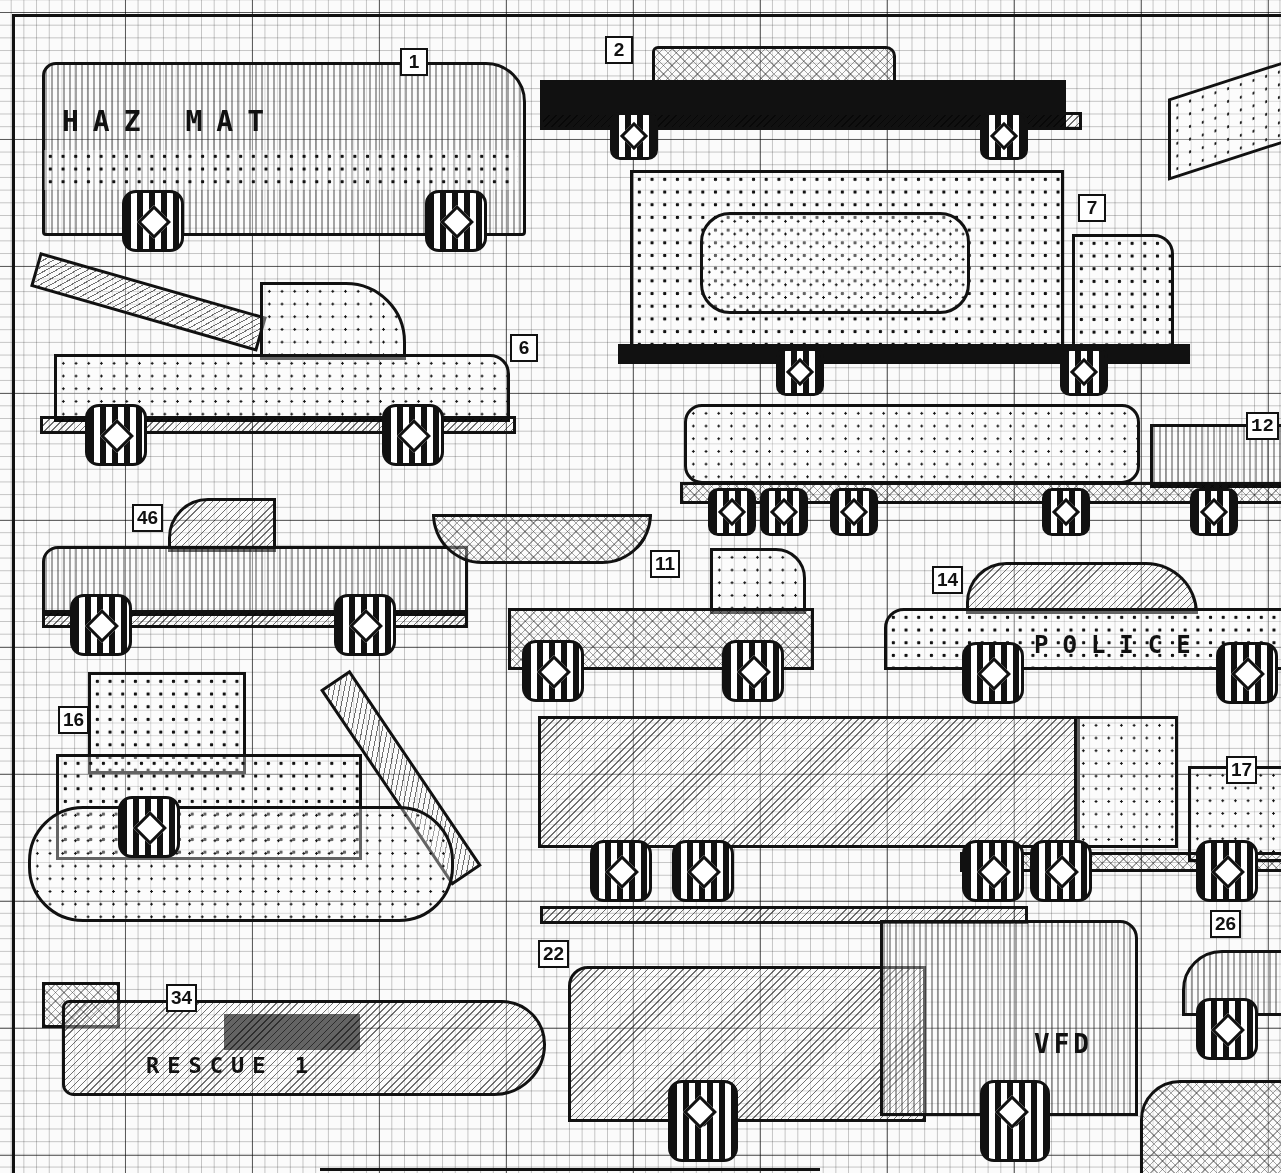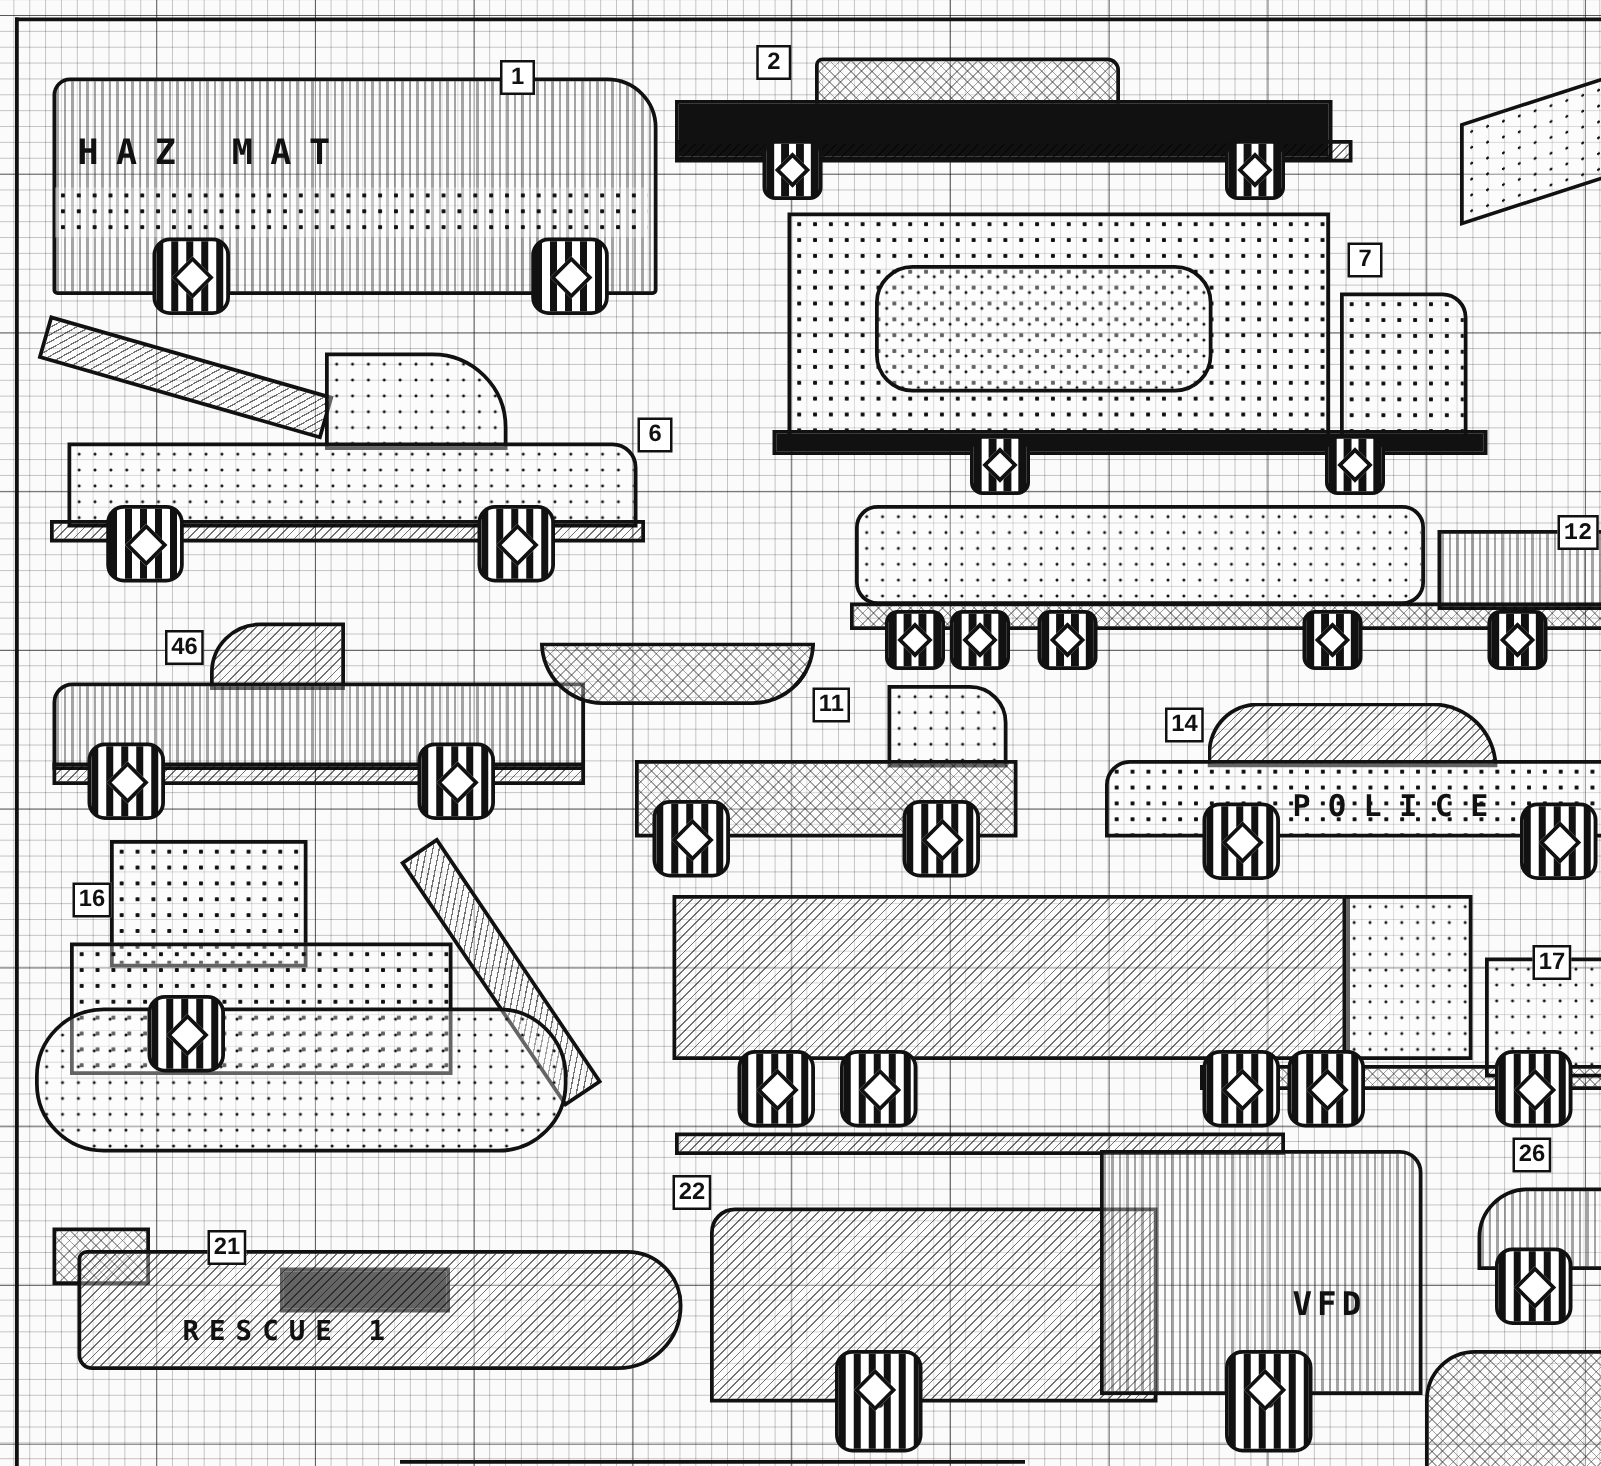--- a/index.html
+++ b/index.html
@@ -132,14 +132,14 @@
 
   <div class="v fill-pi" style="left:1182px;top:950px;width:99px;height:60px;border-radius:40px 0 0 0;"></div>
   <div class="wheel" style="left:1196px;top:998px;"></div>
   <div class="v fill-x" style="left:1140px;top:1080px;width:141px;height:93px;border-radius:40px 0 0 0;"></div>
   <div class="label" style="left:1210px;top:910px;">26</div>
 
   <div class="v fill-x" style="left:42px;top:982px;width:72px;height:40px;"></div>
   <div class="v fill-sq" style="left:224px;top:1014px;width:130px;height:30px;"></div>
   <div class="v fill-hatch" style="left:62px;top:1000px;width:478px;height:90px;border-radius:10px 60px 70px 16px;"></div>
   <div class="text-stitch" style="left:146px;top:1040px;font-size:22px;letter-spacing:8px;">RESCUE 1</div>
-  <div class="label" style="left:166px;top:984px;">21</div>
+  <div class="label" style="left:166px;top:984px;">34</div>
 </div>
 
 </body></html>

